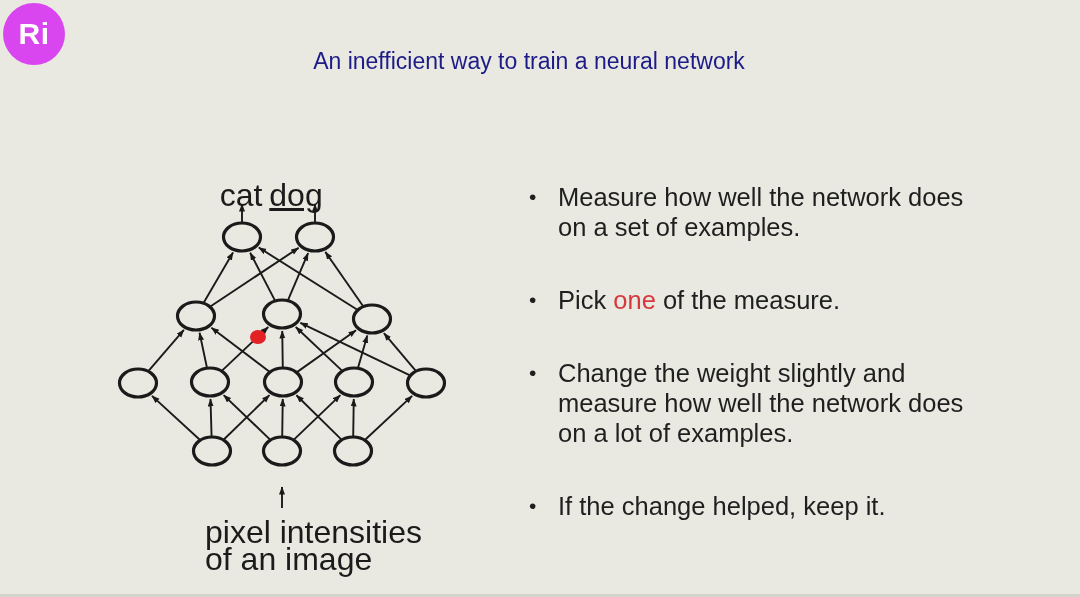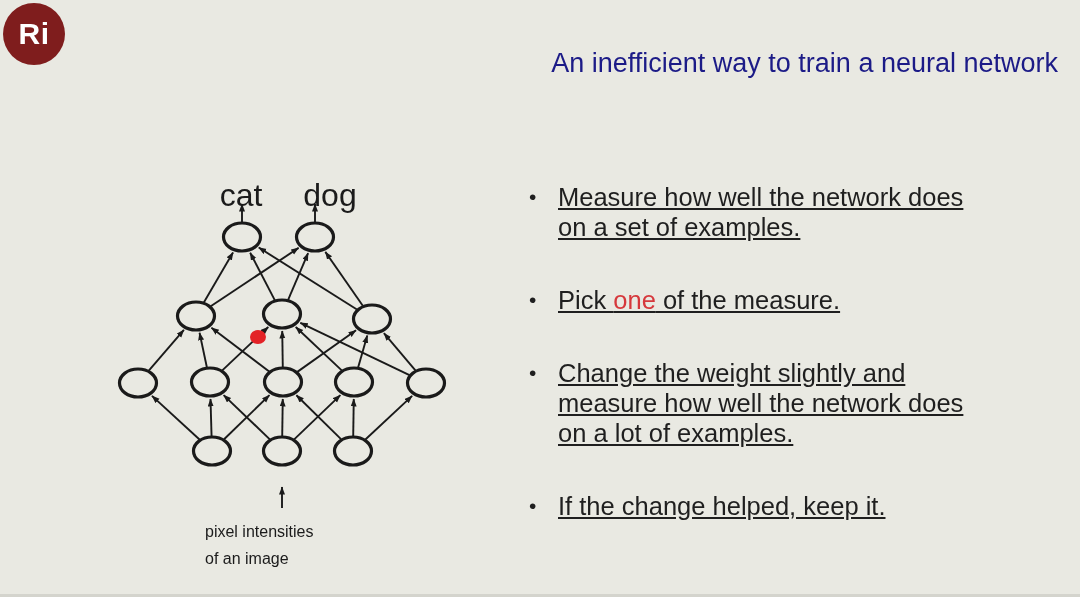--- a/index.html
+++ b/index.html
@@ -4,50 +4,50 @@
 <style>
   * { margin:0; padding:0; box-sizing:border-box; }
   html,body { width:1080px; height:597px; }
   body {
     position:relative; overflow:hidden;
     background:#e9e9e2;
     font-family:"Liberation Sans", sans-serif;
   }
   .logo {
     position:absolute; left:3px; top:3px; width:62px; height:62px;
-    border-radius:50%; background:#7f1d1d; color:#ffffff;
+    border-radius:50%; background:#d946ef; color:#ffffff;
     display:flex; align-items:center; justify-content:center;
     font-weight:bold; font-size:30px; letter-spacing:0.5px;
   }
   .title {
     position:absolute; left:0; top:48px; width:1058px;
-    text-align:right; font-size:27px; font-weight:400;
+    text-align:center; font-size:23px; font-weight:400;
     color:#1c1b87;
   }
   #network-svg {
     position:absolute; left:0; top:0; width:1080px; height:597px;
     pointer-events:none;
   }
   .nn-label {
     position:absolute; top:177px; transform:translateX(-50%);
     font-size:32px; color:#1b1b1b;
   }
   .nn-label.cat { left:241px; }
-  .nn-label.dog { left:330px; }
+  .nn-label.dog { left:296px;text-decoration:underline; }
   .caption {
     position:absolute; left:205px; top:519px;
-    font-size:16px; line-height:26.5px; color:#1b1b1b;
+    font-size:32px; line-height:26.5px; color:#1b1b1b;
   }
   .bullets { position:absolute; left:529px; top:182px; width:480px; }
   .bullet-item {
     display:flex; margin-bottom:43px;
     font-size:25.5px; line-height:30px; color:#1f1f1f;
   }
   .bullet-item .marker { flex:0 0 29px; font-size:21px; }
-  .bullet-item .btext { flex:1 1 auto;text-decoration:underline; }
+  .bullet-item .btext { flex:1 1 auto; }
   .bottom-strip {
     position:absolute; left:0; bottom:0; width:100%; height:3px;
     background:#d4d4cd;
   }
 </style>
 </head>
 <body>
 
 <div class="slide">
   <div class="logo">

